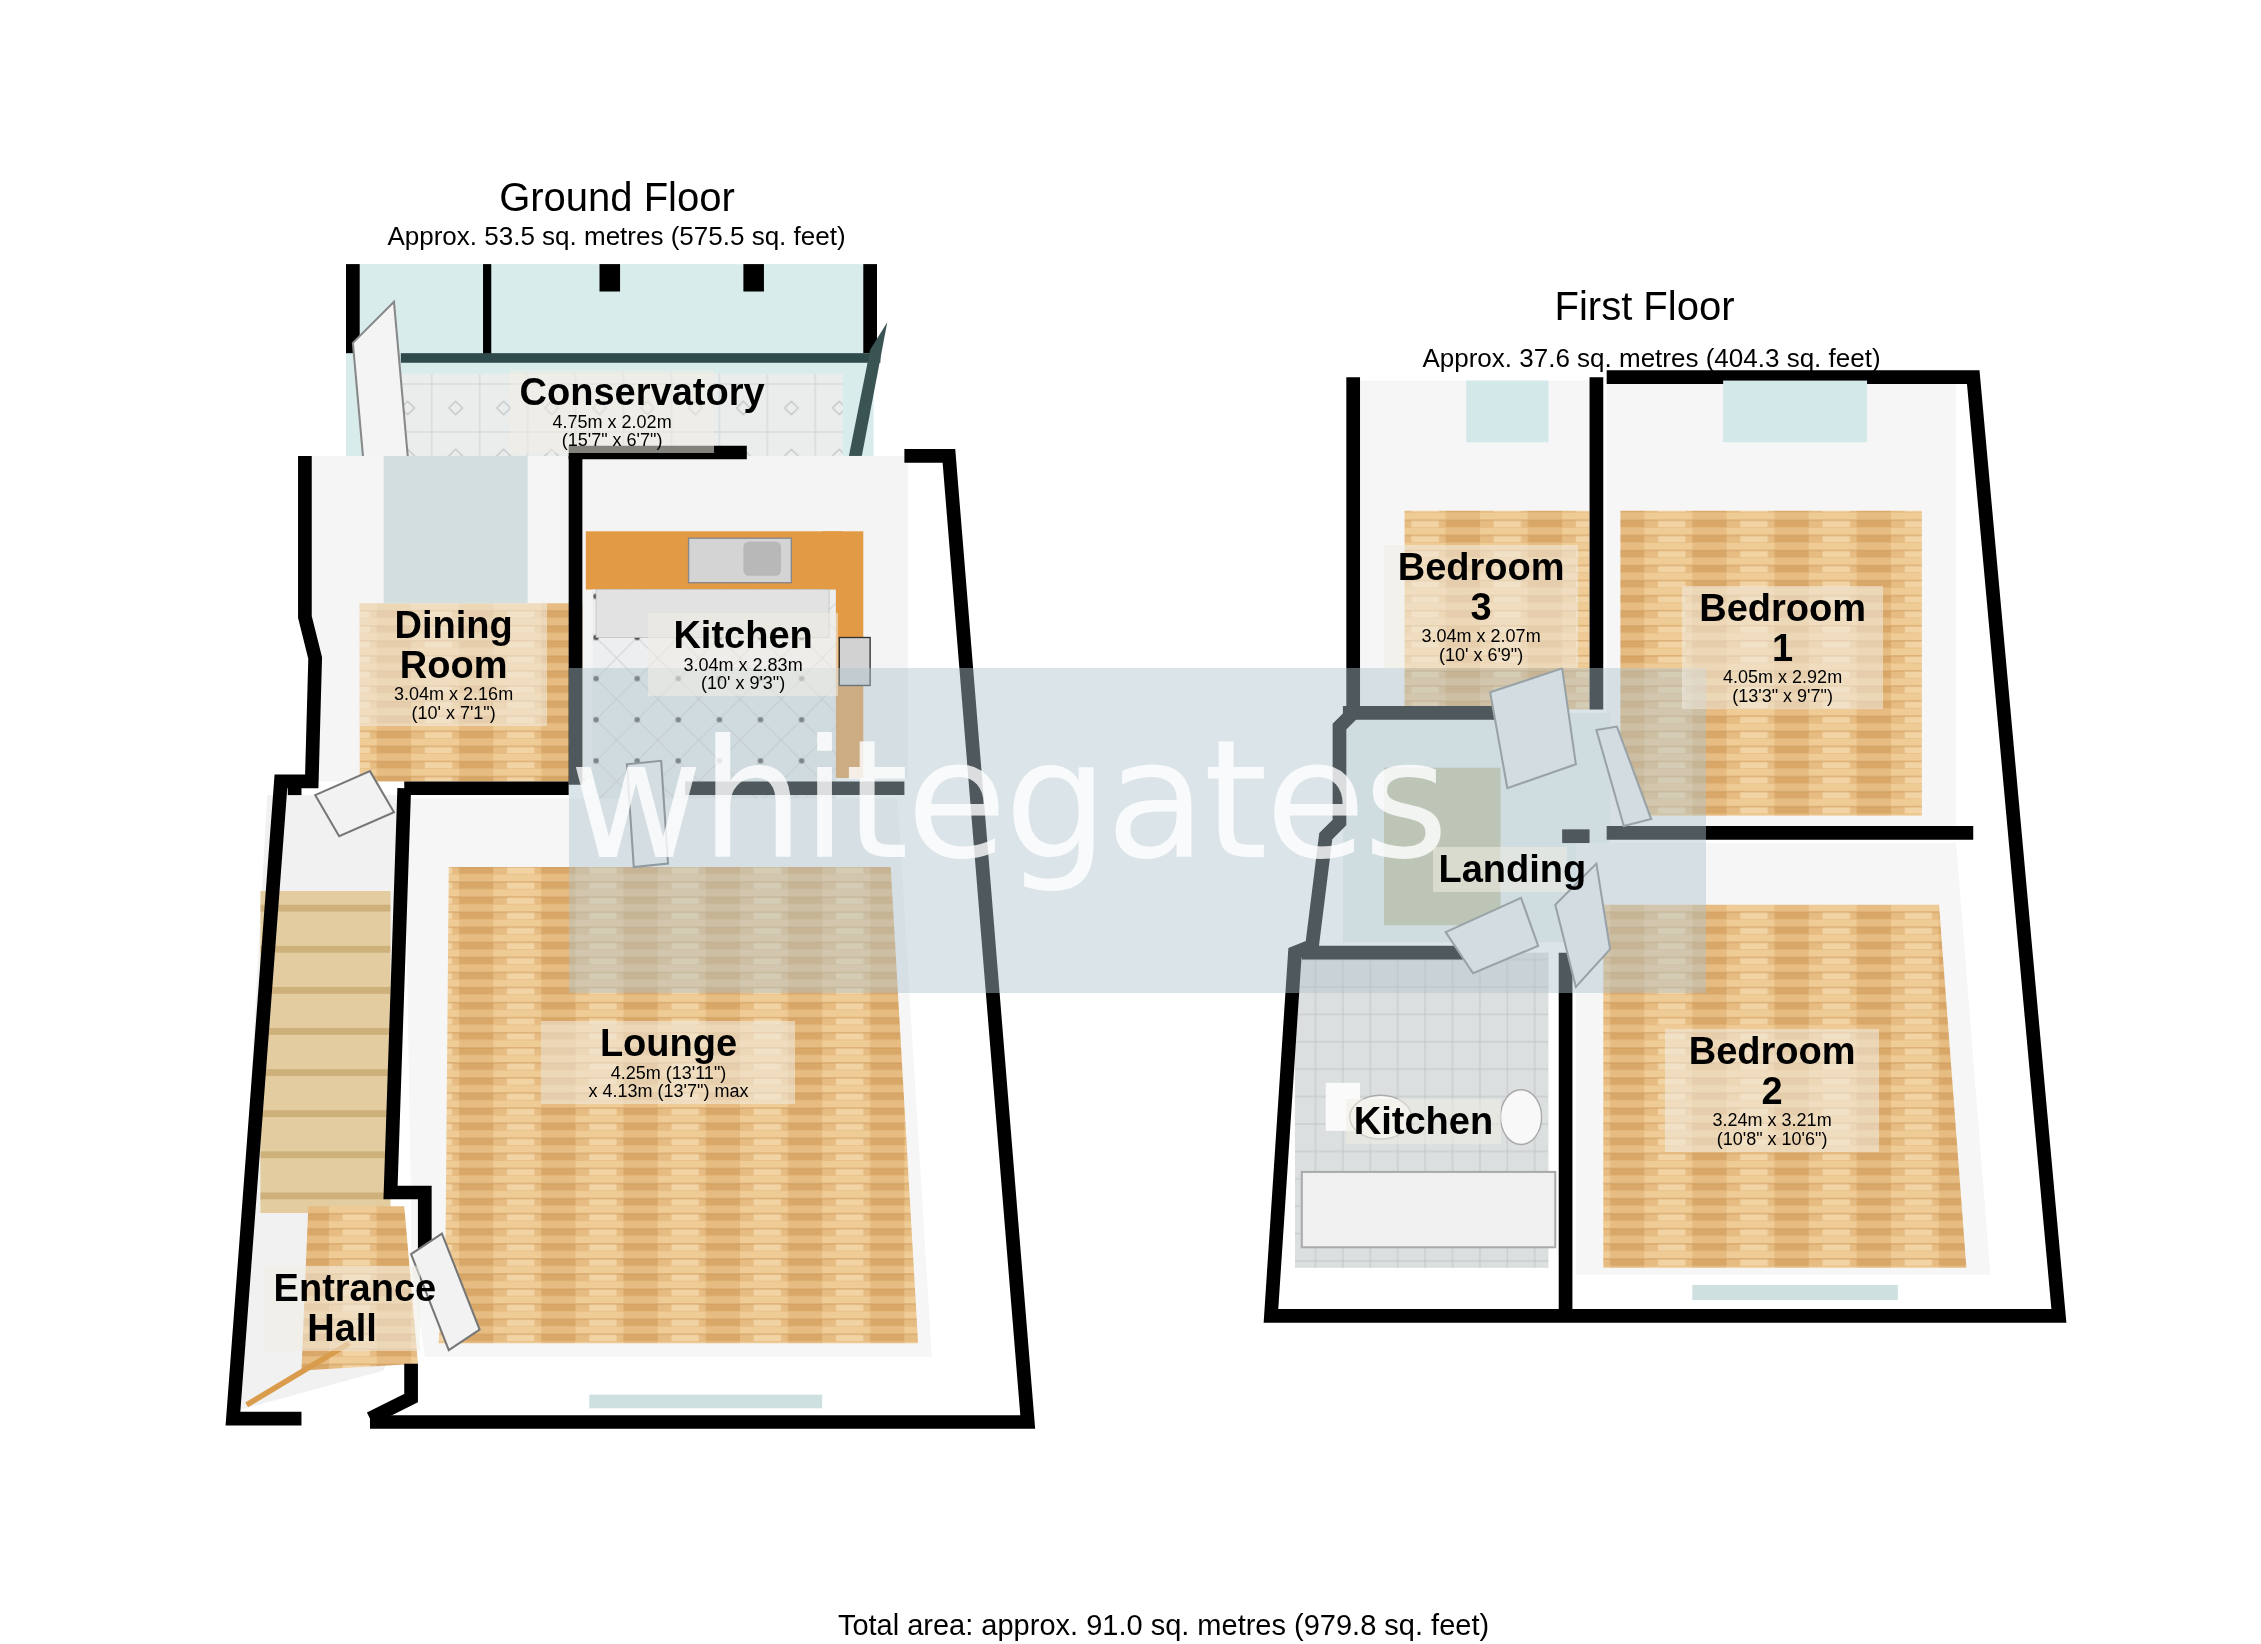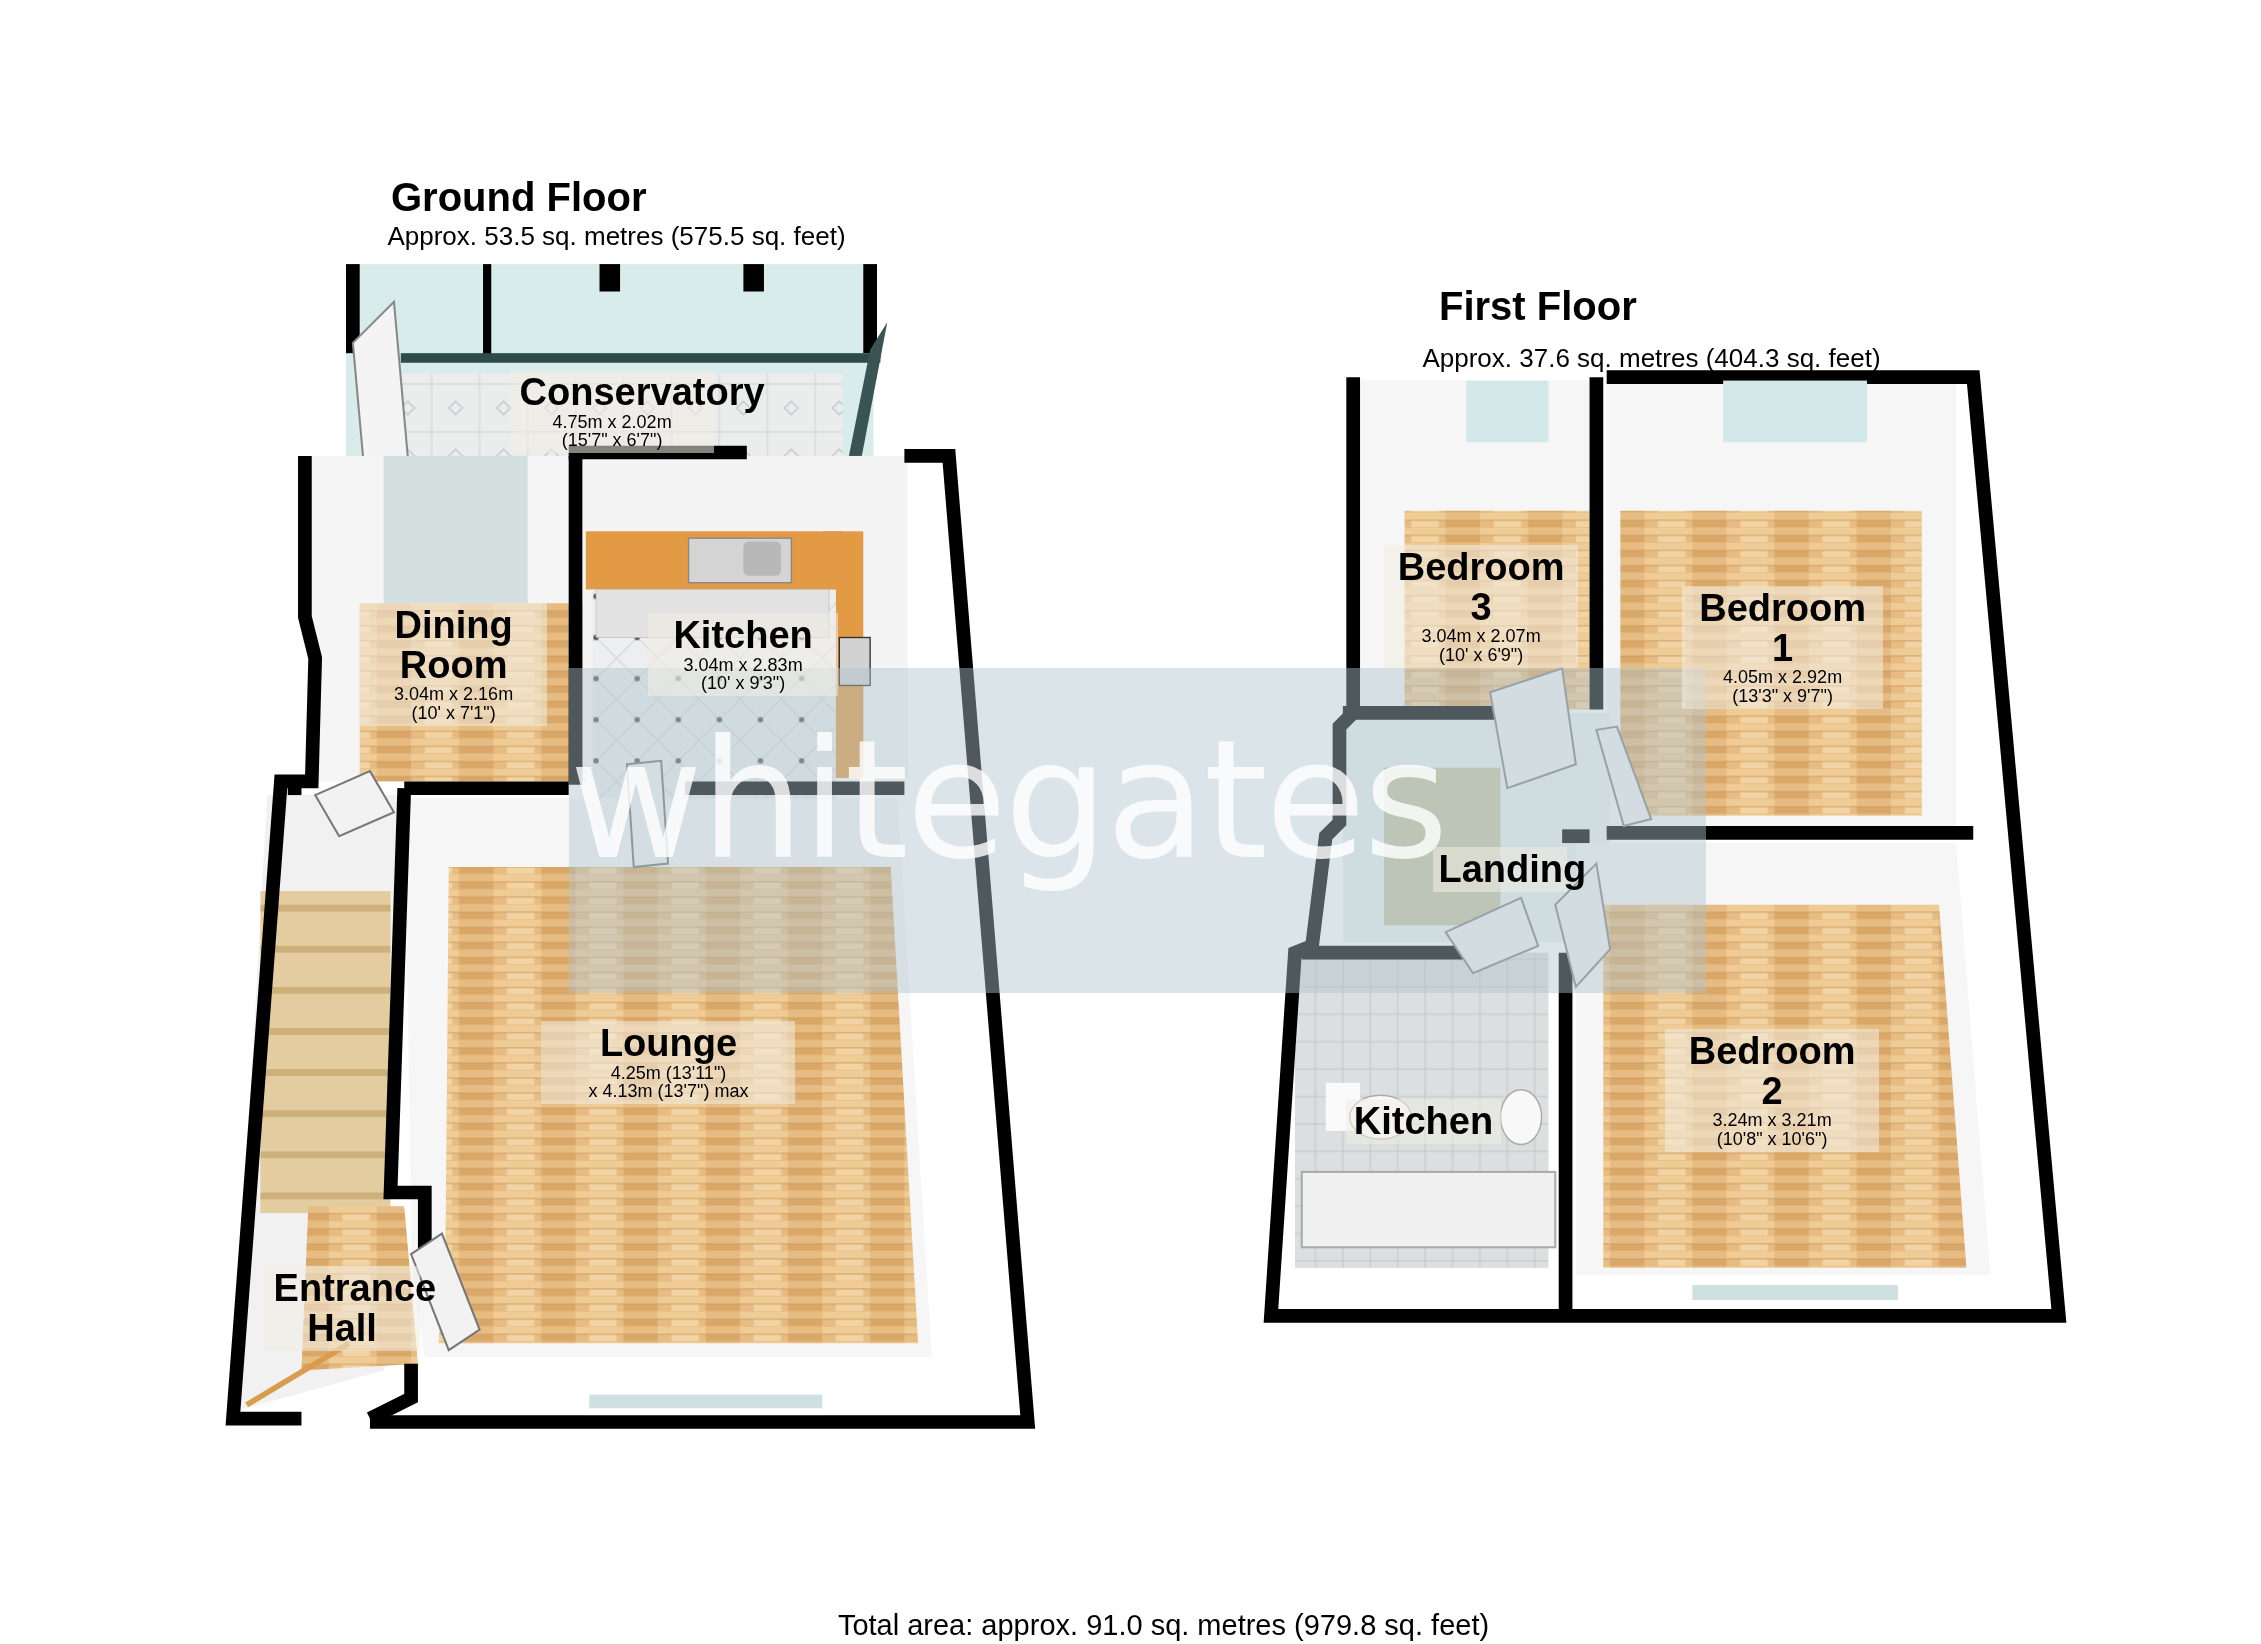--- a/index.html
+++ b/index.html
@@ -1,17 +1,17 @@
 <!DOCTYPE html>
 <html style="font-size:11px"><head>
 <meta charset="utf-8">
 <style>
   html,body{margin:0;padding:0;background:#ffffff;}
   body{width:2261px;height:1645px;position:relative;overflow:hidden;font-family:"Liberation Sans",sans-serif;color:#000;}
-  .floor-title{position:absolute;text-align:left;font-weight:bold;font-size:40px;line-height:1;}
+  .floor-title{position:absolute;text-align:center;font-weight:normal;font-size:40px;line-height:1;}
   .floor-sub{position:absolute;text-align:center;font-size:26px;line-height:1;}
   .plan{position:absolute;left:0;top:0;width:2261px;height:1645px;}
   .label{position:absolute;text-align:center;background:rgba(240,236,228,0.55);padding:2.7px 9.6px;line-height:1.05;}
   .label .name{display:block;font-weight:bold;font-size:38px;}
   .label .dim{display:block;font-size:18px;}
   .watermark-band{position:absolute;left:569px;top:668px;width:1137px;height:325px;background:rgba(175,195,205,0.45);}
   .watermark-text{position:absolute;left:569px;top:719px;width:754px;font-size:164px;color:rgba(255,255,255,0.8);letter-spacing:-2.7px;line-height:1;font-family:"DejaVu Sans",sans-serif;}
   .total{position:absolute;left:0;width:2261px;top:1609px;text-align:center;font-size:29px;margin-left:33px;}
 </style>
 </head>

